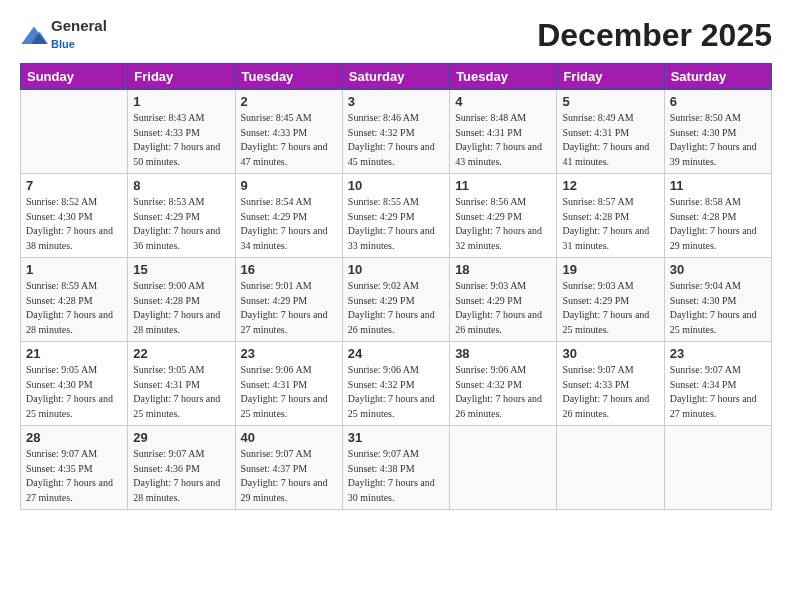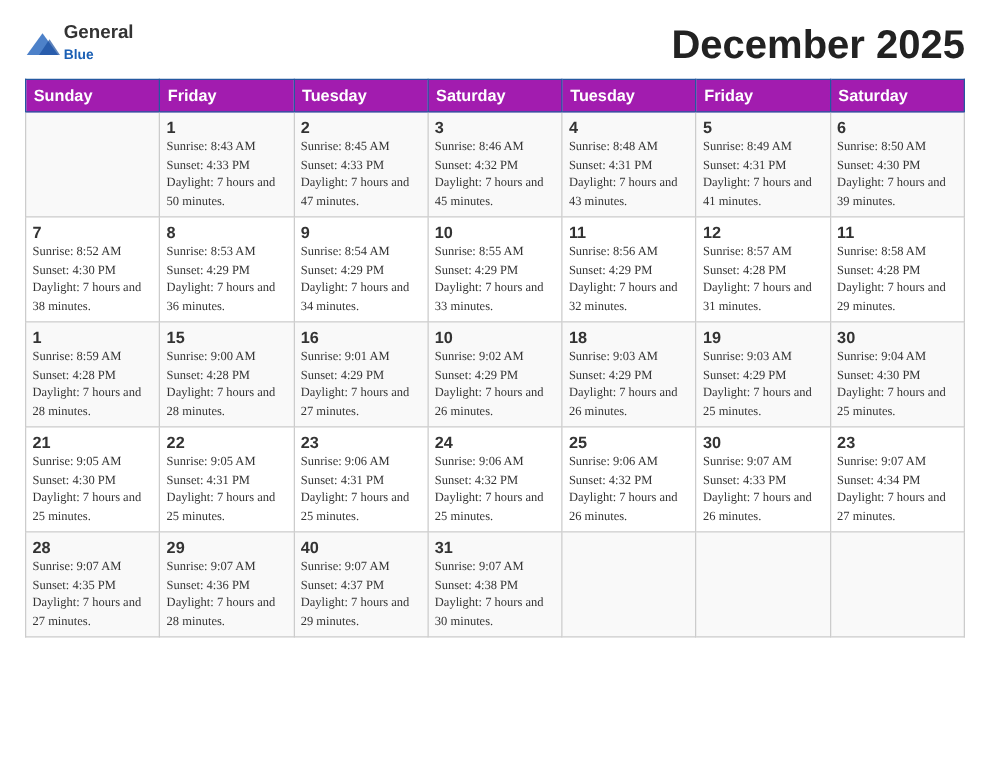--- a/index.html
+++ b/index.html
@@ -168,21 +168,21 @@
           <td><span class="day-num">10</span><span class="cell-info">Sunrise: 9:02 AM<br>Sunset: 4:29 PM<br>Daylight: 7 hours and 26 minutes.</span></td>
           <td><span class="day-num">18</span><span class="cell-info">Sunrise: 9:03 AM<br>Sunset: 4:29 PM<br>Daylight: 7 hours and 26 minutes.</span></td>
           <td><span class="day-num">19</span><span class="cell-info">Sunrise: 9:03 AM<br>Sunset: 4:29 PM<br>Daylight: 7 hours and 25 minutes.</span></td>
           <td><span class="day-num">30</span><span class="cell-info">Sunrise: 9:04 AM<br>Sunset: 4:30 PM<br>Daylight: 7 hours and 25 minutes.</span></td>
         </tr>
         <tr>
           <td><span class="day-num">21</span><span class="cell-info">Sunrise: 9:05 AM<br>Sunset: 4:30 PM<br>Daylight: 7 hours and 25 minutes.</span></td>
           <td><span class="day-num">22</span><span class="cell-info">Sunrise: 9:05 AM<br>Sunset: 4:31 PM<br>Daylight: 7 hours and 25 minutes.</span></td>
           <td><span class="day-num">23</span><span class="cell-info">Sunrise: 9:06 AM<br>Sunset: 4:31 PM<br>Daylight: 7 hours and 25 minutes.</span></td>
           <td><span class="day-num">24</span><span class="cell-info">Sunrise: 9:06 AM<br>Sunset: 4:32 PM<br>Daylight: 7 hours and 25 minutes.</span></td>
-          <td><span class="day-num">25</span><span class="cell-info">Sunrise: 9:06 AM<br>Sunset: 4:32 PM<br>Daylight: 7 hours and 26 minutes.</span></td>
+          <td><span class="day-num">38</span><span class="cell-info">Sunrise: 9:06 AM<br>Sunset: 4:32 PM<br>Daylight: 7 hours and 26 minutes.</span></td>
           <td><span class="day-num">30</span><span class="cell-info">Sunrise: 9:07 AM<br>Sunset: 4:33 PM<br>Daylight: 7 hours and 26 minutes.</span></td>
           <td><span class="day-num">23</span><span class="cell-info">Sunrise: 9:07 AM<br>Sunset: 4:34 PM<br>Daylight: 7 hours and 27 minutes.</span></td>
         </tr>
         <tr>
           <td><span class="day-num">28</span><span class="cell-info">Sunrise: 9:07 AM<br>Sunset: 4:35 PM<br>Daylight: 7 hours and 27 minutes.</span></td>
           <td><span class="day-num">29</span><span class="cell-info">Sunrise: 9:07 AM<br>Sunset: 4:36 PM<br>Daylight: 7 hours and 28 minutes.</span></td>
           <td><span class="day-num">40</span><span class="cell-info">Sunrise: 9:07 AM<br>Sunset: 4:37 PM<br>Daylight: 7 hours and 29 minutes.</span></td>
           <td><span class="day-num">31</span><span class="cell-info">Sunrise: 9:07 AM<br>Sunset: 4:38 PM<br>Daylight: 7 hours and 30 minutes.</span></td>
           <td class="empty-cell"></td>
           <td class="empty-cell"></td>

